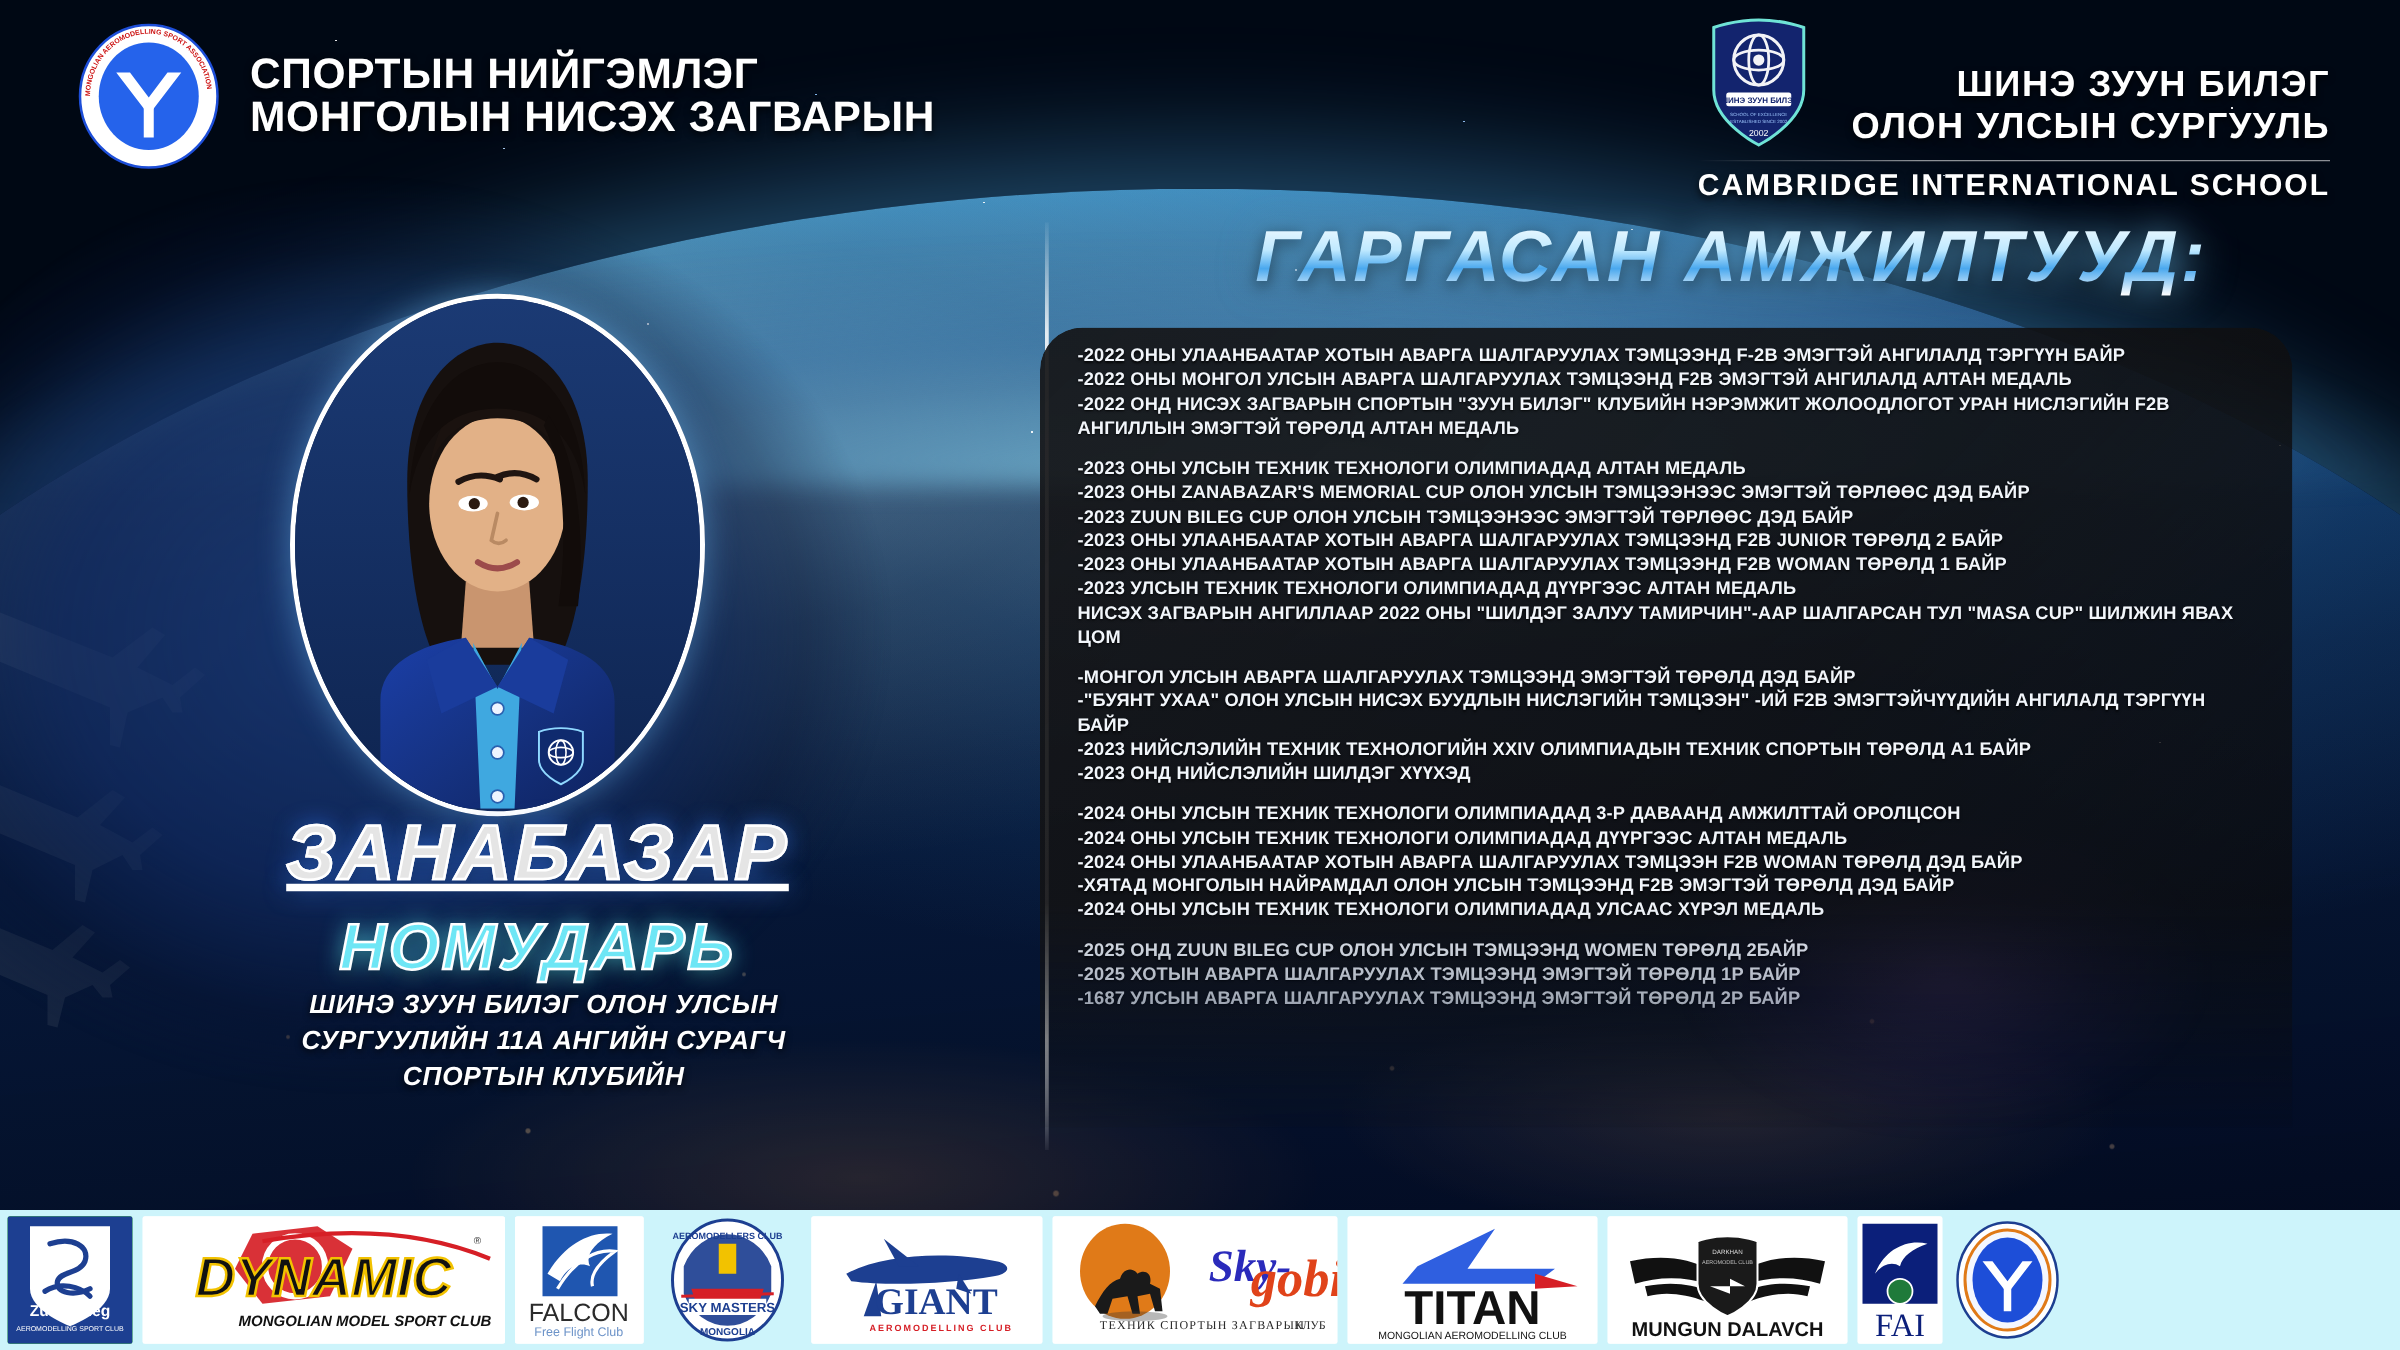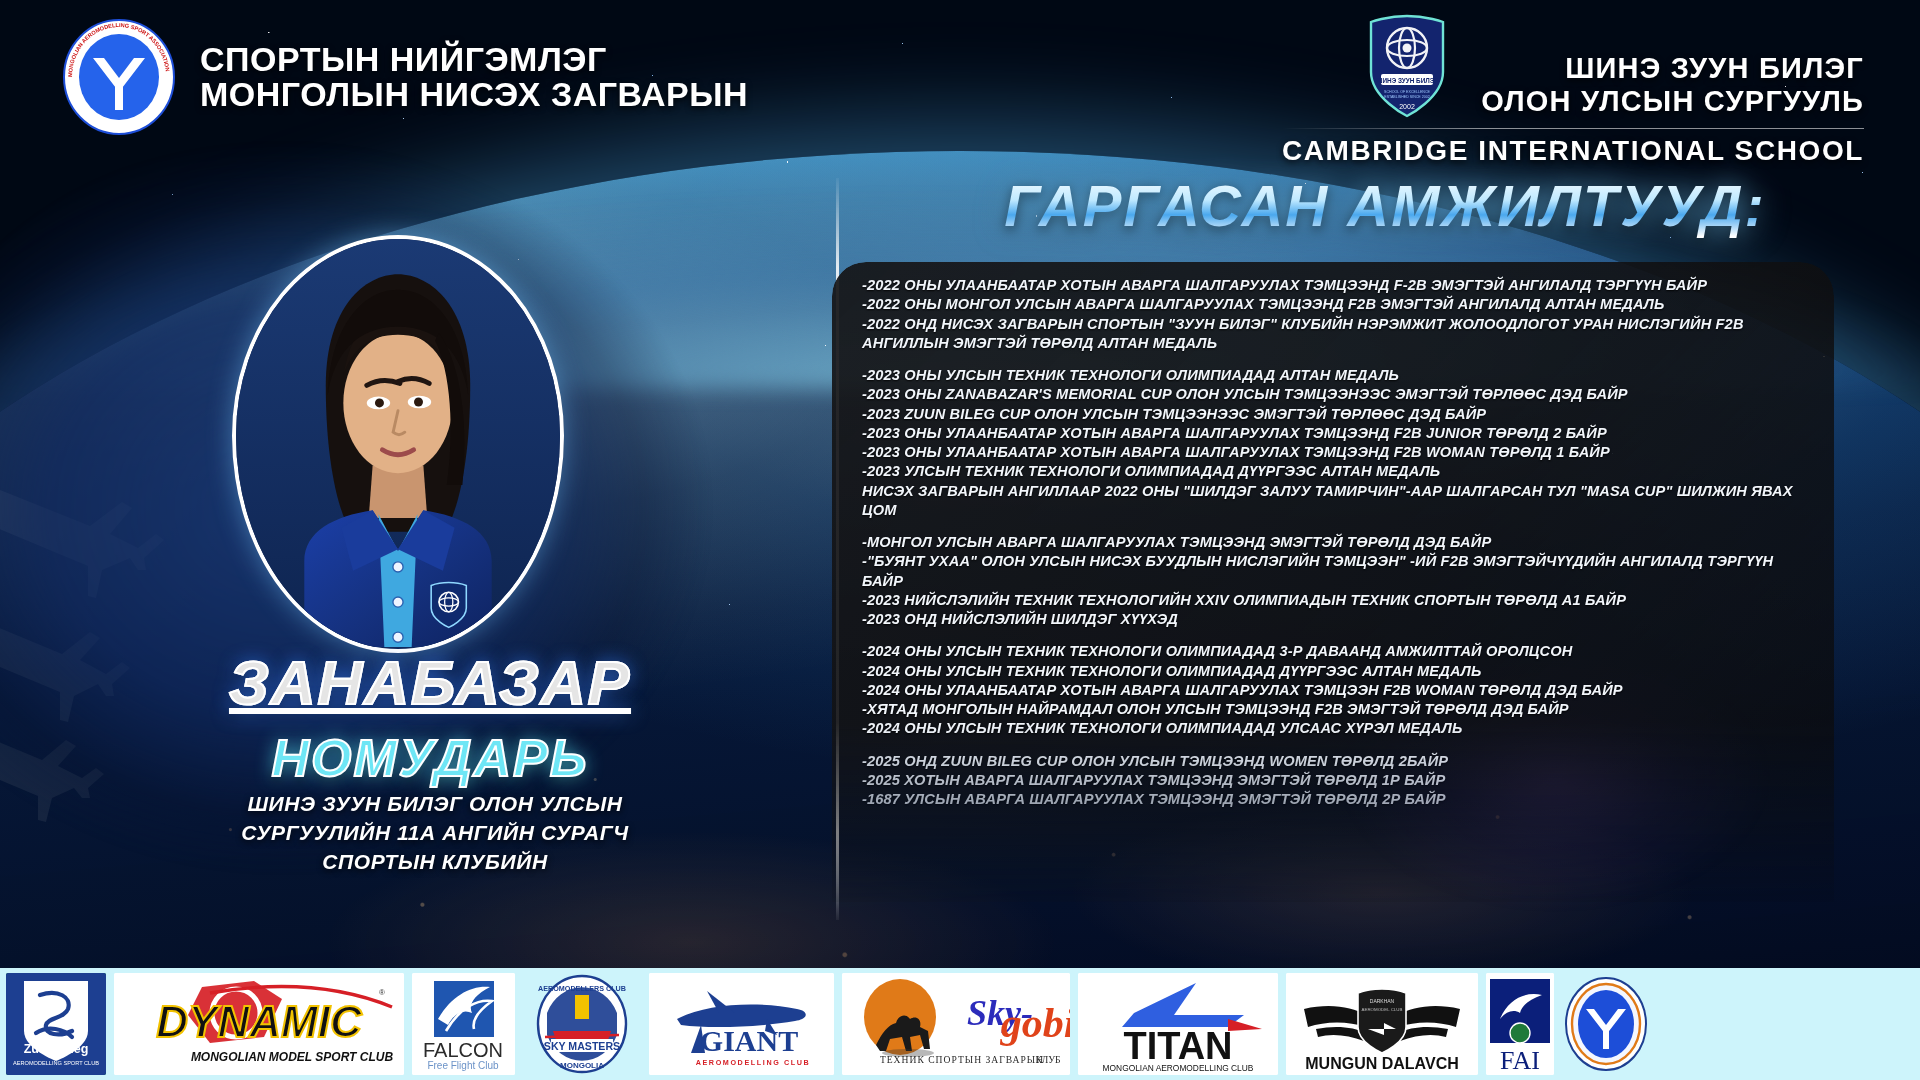--- a/index.html
+++ b/index.html
@@ -109,21 +109,21 @@
   }
 
   .hdr-right { position:absolute; right:56px; top:14px; text-align:right; }
   .hdr-right-row { display:flex; align-items:flex-end; justify-content:flex-end; gap:32px; }
   .szb-shield { width:84px; height:104px; flex:0 0 auto; }
   .szb-lines div {
     font-size:29px; font-weight:700; color:#ffffff; letter-spacing:1.2px; line-height:1.14;
     text-shadow:0 2px 6px rgba(0,0,0,.8);
   }
   .szb-rule { height:1px; background:linear-gradient(90deg,rgba(255,255,255,0) 0%,rgba(255,255,255,.55) 35%,rgba(255,255,255,.55) 100%); margin:10px 0 6px 0; }
-  .szb-sub { font-size:28px; font-weight:700; color:#ffffff; letter-spacing:1.6px; text-shadow:0 2px 6px rgba(0,0,0,.8); }
+  .szb-sub { font-size:24px; font-weight:700; color:#ffffff; letter-spacing:1.6px; text-shadow:0 2px 6px rgba(0,0,0,.8); }
 
   
   .left-panel { position:absolute; left:0; top:150px; width:860px; height:790px; z-index:15; }
   .panel-blob {
     position:absolute; left:-120px; top:-10px; width:840px; height:800px;
     background: radial-gradient(ellipse 58% 52% at 48% 46%, rgba(22,52,110,0.92) 0%, rgba(16,40,92,0.80) 48%, rgba(8,22,56,0.35) 74%, rgba(4,12,32,0) 88%);
     border-radius:48% 46% 50% 52%;
     filter: blur(2px);
   }
   .portrait-wrap {
@@ -183,21 +183,21 @@
     position:absolute; left:-48px; right:86px; top:112px; height:640px;
     background:linear-gradient(135deg, rgba(22,22,24,0.93) 0%, rgba(16,16,18,0.90) 55%, rgba(10,10,12,0.72) 100%);
     border-radius:34px 34px 0 0;
     padding:14px 26px 10px 30px;
     overflow:hidden;
     -webkit-mask-image: linear-gradient(180deg, #000 0%, #000 72%, rgba(0,0,0,0.55) 88%, rgba(0,0,0,0.10) 100%);
     mask-image: linear-gradient(180deg, #000 0%, #000 72%, rgba(0,0,0,0.55) 88%, rgba(0,0,0,0.10) 100%);
   }
   .ach-list { list-style:none; }
   .ach-list li {
-    font-size:14.6px; font-style:italic; font-weight:600; color:#f2f6fb;
+    font-size:14.6px; font-weight:600; color:#f2f6fb;
     letter-spacing:.15px; line-height:1.32; margin-bottom:0px;
     text-shadow:0 1px 2px rgba(0,0,0,.9);
   }
   .ach-list li.spacer { height:13px; }
 
   
   .sponsor-bar {
     position:absolute; left:0; right:0; bottom:0; height:112px;
     background:#cdf4fb; z-index:30;
     display:flex; align-items:center; gap:8px; padding:5px 6px;

